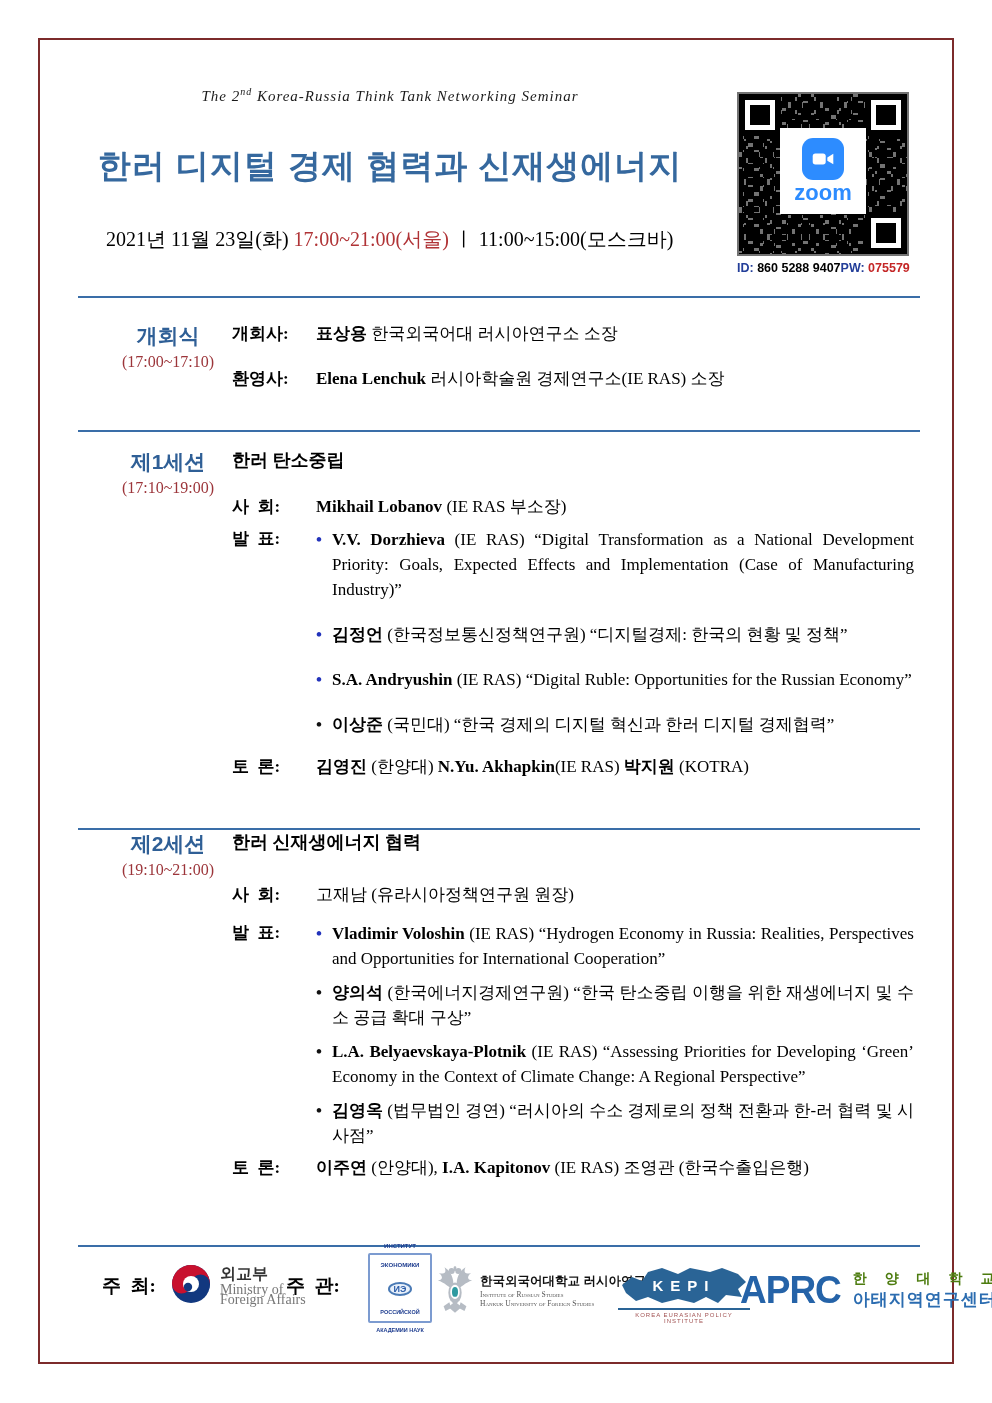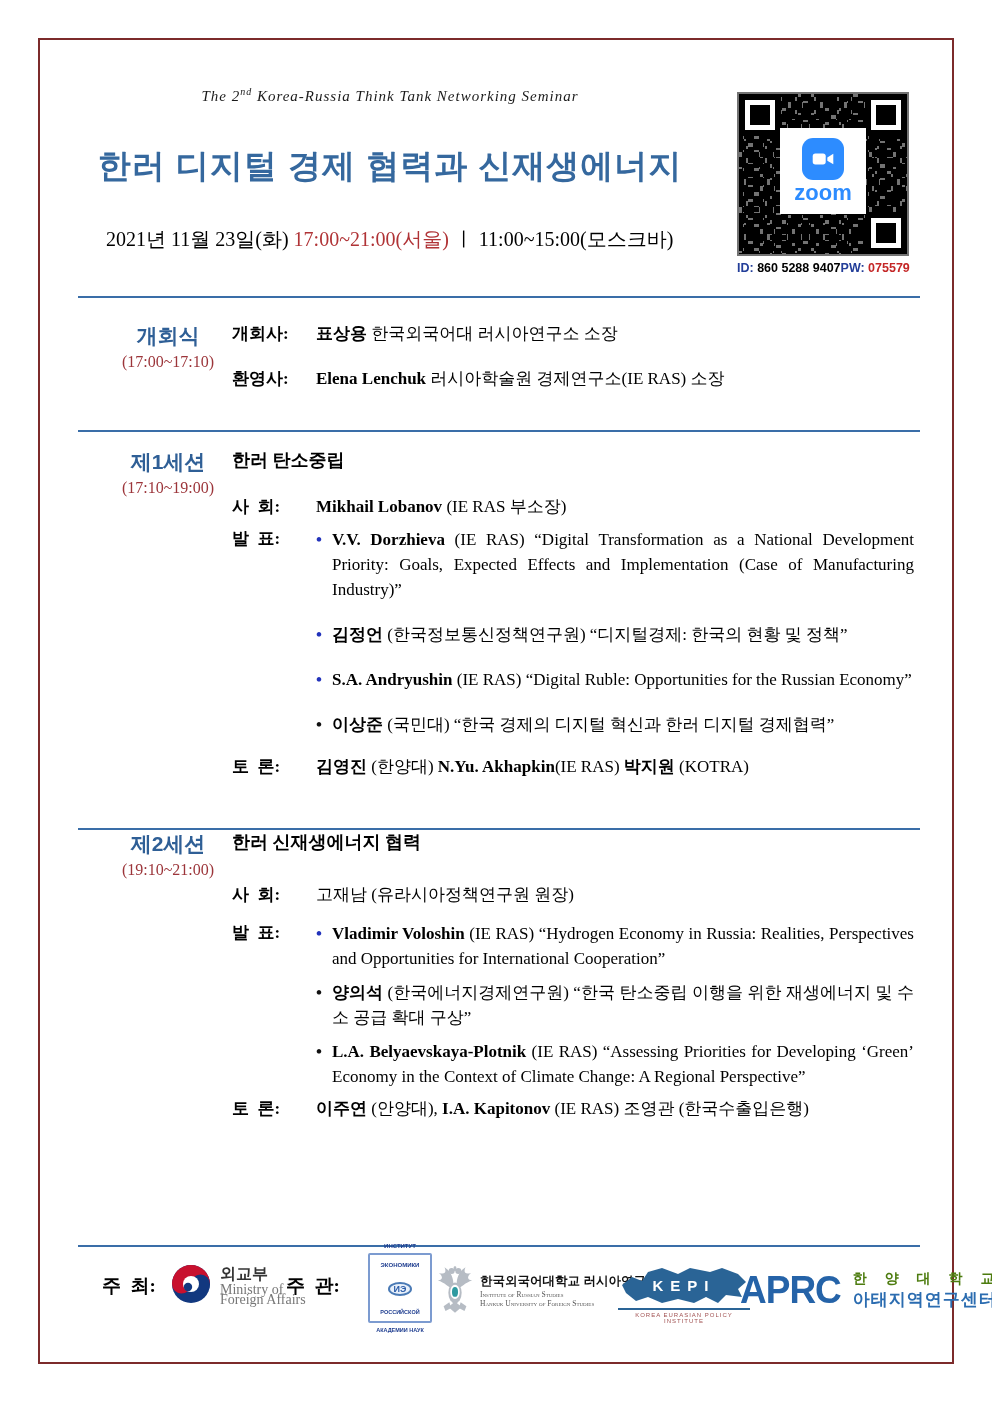--- a/index.html
+++ b/index.html
@@ -198,20 +198,21 @@
         <div class="row s2-chair">
           <div class="lbl">사  회:</div>
           <div class="val">고재남 (유라시아정책연구원 원장)</div>
         </div>
         <div class="row">
           <div class="lbl">발  표:</div>
           <div class="items">
             <div class="item"><span class="blt c-blue"></span><span class="b">Vladimir Voloshin</span><span> (IE RAS) “Hydrogen Economy in Russia: Realities, Perspectives and Opportunities for International Cooperation”</span></div>
             <div class="item"><span class="blt c-dark"></span><span class="b">양의석</span><span> (한국에너지경제연구원) “한국 탄소중립 이행을 위한 재생에너지 및 수소 공급 확대 구상”</span></div>
             <div class="item"><span class="blt c-dark"></span><span class="b">L.A. Belyaevskaya-Plotnik</span><span> (IE RAS) “Assessing Priorities for Developing ‘Green’ Economy in the Context of Climate Change: A Regional Perspective”</span></div>
+            <div class="item"><span class="blt c-dark"></span><span class="b">김영옥</span><span> (법무법인 경연) “러시아의 수소 경제로의 정책 전환과 한-러 협력 및 시사점”</span></div>
           </div>
         </div>
         <div class="row s2-disc">
           <div class="lbl">토  론:</div>
           <div class="val"><span class="b">이주연</span><span> (안양대), </span><span class="b">I.A. Kapitonov</span><span> (IE RAS) 조영관 (한국수출입은행)</span></div>
         </div>
       </div>
     </div>
 
     <div class="divider" style="top:1205px;"></div>

